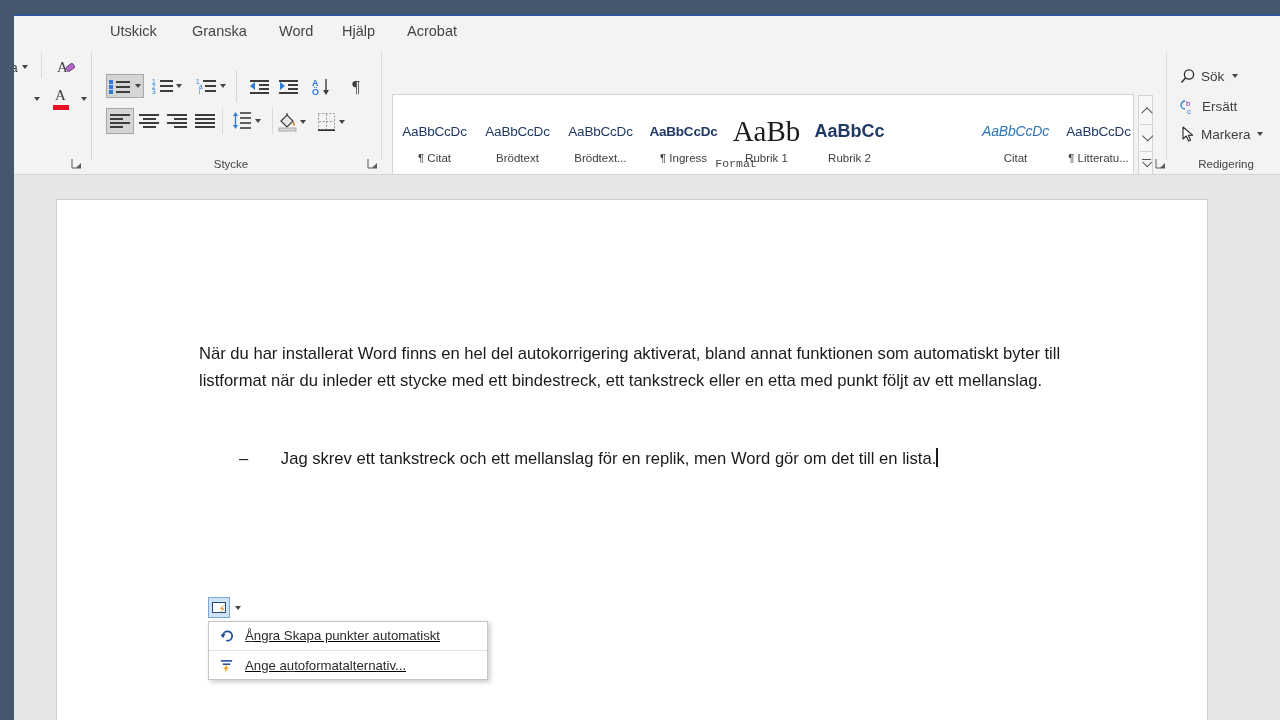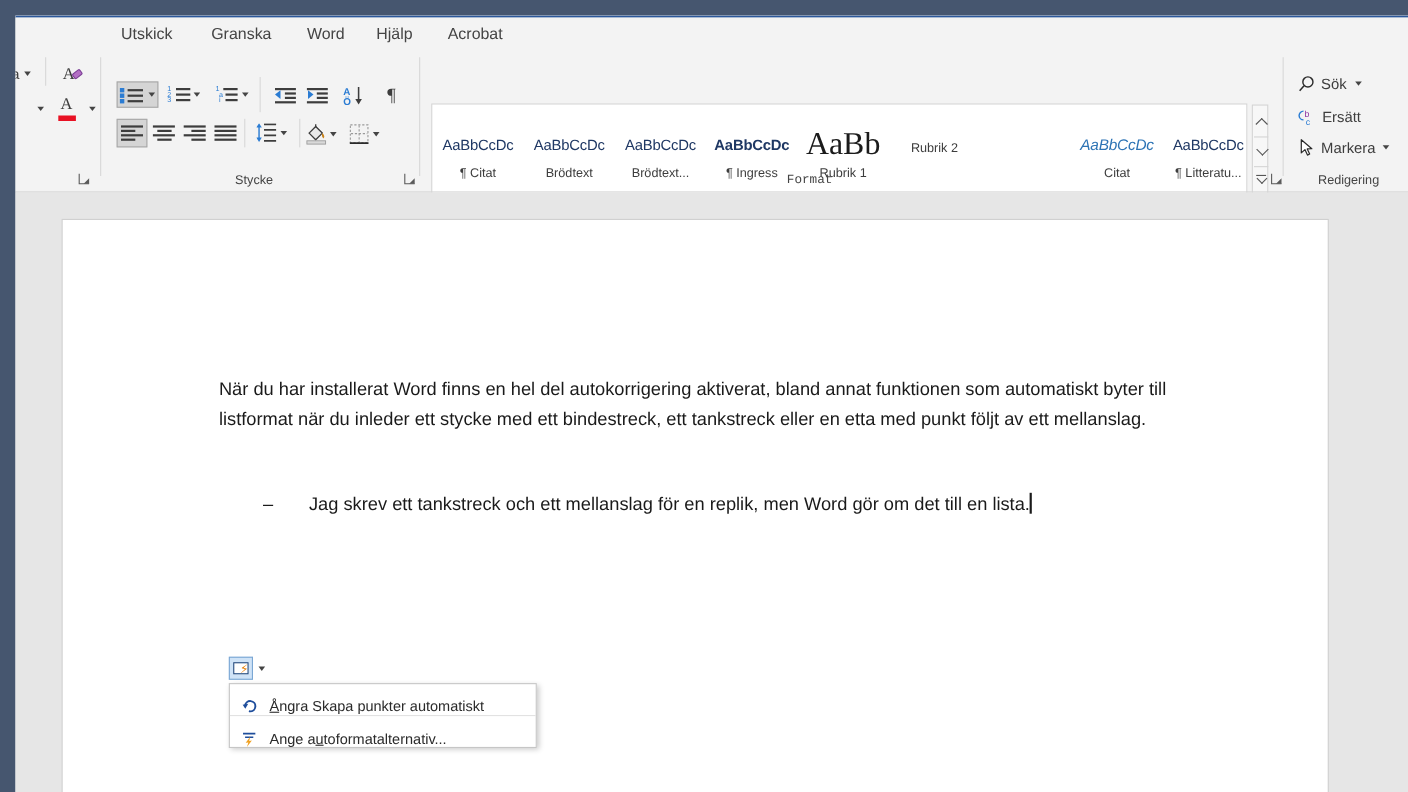--- a/index.html
+++ b/index.html
@@ -111,21 +111,21 @@
     display:flex;align-items:center;justify-content:center;cursor:default;
   }
 
   
   .menu{
     position:absolute;left:194px;top:446px;width:278px;
     background:#ffffff;border:1px solid #c6c6c6;
     box-shadow:2px 2px 5px rgba(0,0,0,.22);
   }
   .menu-item{
-    position:relative;height:27px;display:flex;align-items:flex-end;cursor:default;
+    position:relative;height:27px;display:flex;align-items:center;cursor:default;text-decoration:underline;
   }
   .menu-ico{width:36px;display:flex;align-items:center;justify-content:center;flex:0 0 36px;}
   .menu-txt{font-size:13.2px;color:#2b2b2b;white-space:nowrap;}
   .menu-txt u{text-decoration:underline;}
   .menu-div{height:1px;background:#e2e2e2;margin:1px 0;}
 
   
   .undo-ico{width:15px;height:14px;}
   .af-ico{position:relative;width:14px;height:14px;}
 </style>
@@ -349,20 +349,23 @@
           </div>
         <div class="style-name">¶ Ingress</div>
       </div>
       <div class="style-item" style="left:332px;">
         <div class="style-prev">
             <span class="sp-h1">AaBb</span>
           </div>
         <div class="style-name">Rubrik 1</div>
       </div>
       <div class="style-item" style="left:415px;">
+        <div class="style-prev">
+            <span class="sp-h2">AaBbCc</span>
+          </div>
         <div class="style-name">Rubrik 2</div>
       </div>
       <div class="style-item" style="left:581px;">
         <div class="style-prev">
             <span class="sp-quote">AaBbCcDc</span>
           </div>
         <div class="style-name">Citat</div>
       </div>
       <div class="style-item" style="left:664px;">
         <div class="style-prev">

